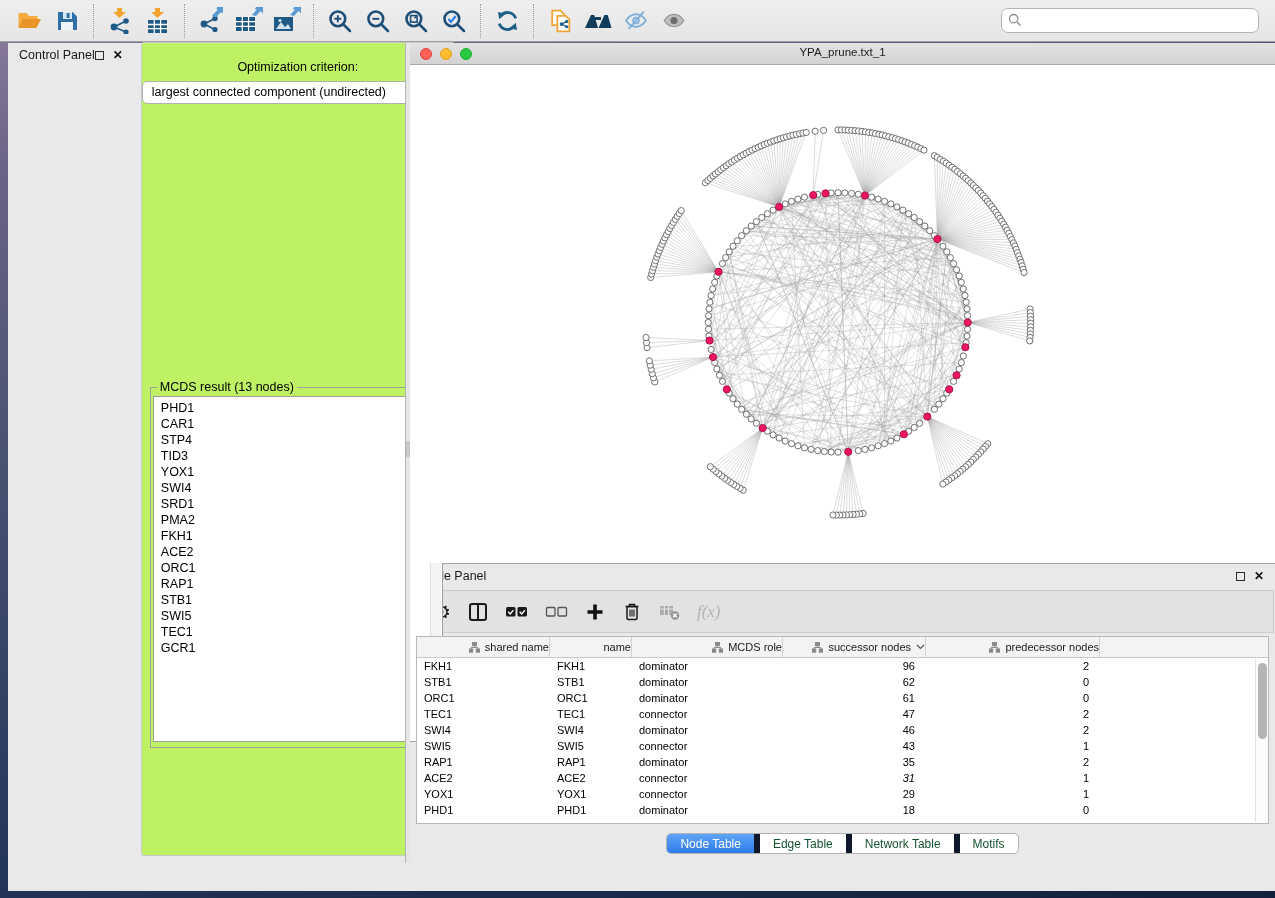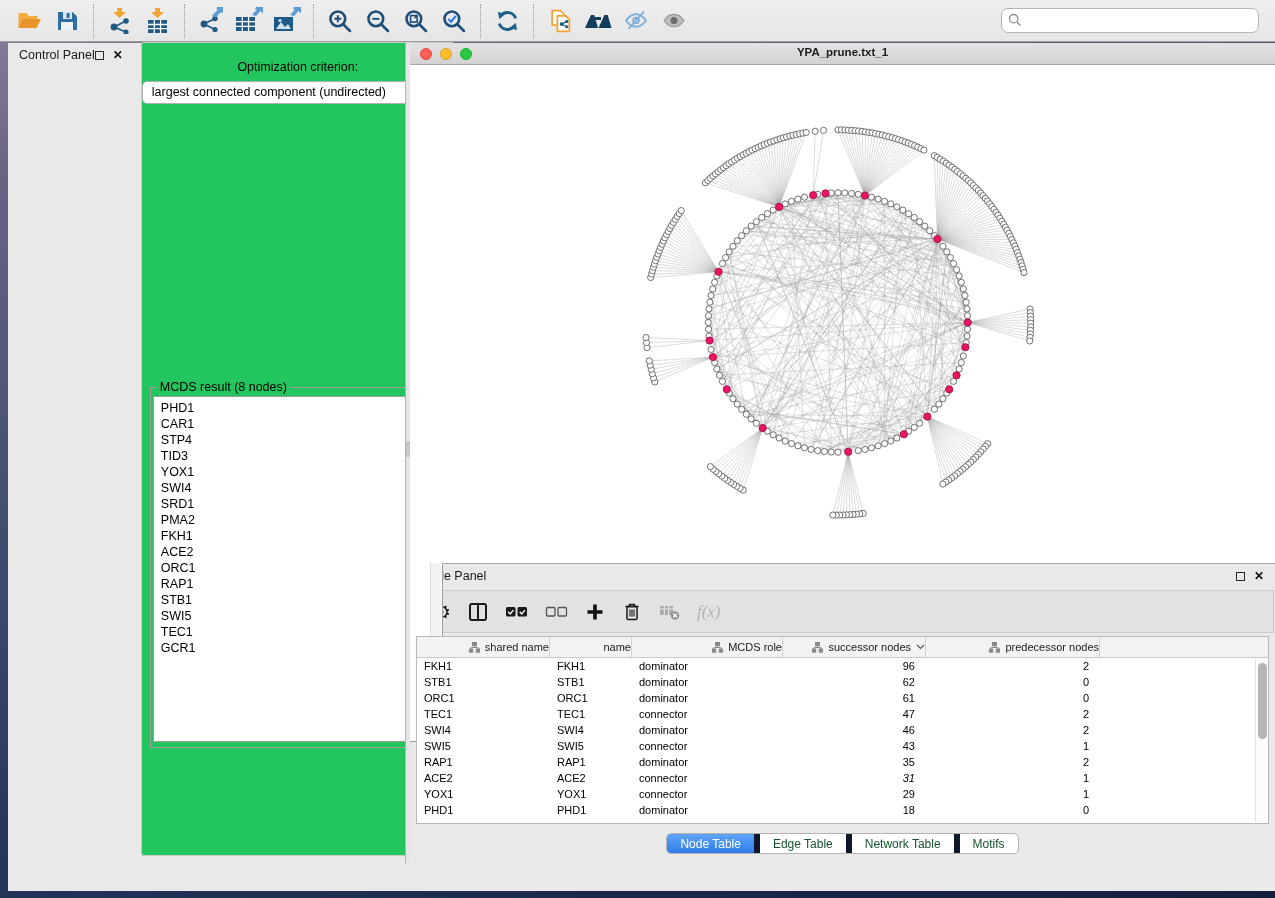--- a/index.html
+++ b/index.html
@@ -30,21 +30,21 @@
   .panel-titlebar { height:24px; display:flex; align-items:center; padding:0 11px; font-size:12.5px; color:#1a1a1a; flex:none; }
   .panel-icons { margin-left:auto; display:flex; align-items:center; gap:9px; }
   .float-sq { width:9px; height:9px; border:1.6px solid #2b2b2b; display:inline-block; }
   .close-x { font-size:12px; font-weight:bold; color:#111; line-height:10px; }
   .cp-tabs { display:flex; justify-content:center; height:22px; flex:none; position:relative; z-index:2; }
   .cp-tab { padding:0 12px; height:22px; line-height:20px; font-size:12px; color:#1a1a1a;
     background:linear-gradient(#fefefe,#f1f1f1); border:1px solid #b2b2b2; border-left:none; }
   .cp-tab:first-child { border-left:1px solid #b2b2b2; border-radius:5px 0 0 5px; }
   .cp-tab:last-child { border-radius:0 5px 5px 0; }
   .cp-tab.active { background:linear-gradient(#70b1f9,#2c7ae6); color:#fff; border-color:#3a7fd9; }
-  .cp-content { flex:1; margin:-1px 7px 7px 7px; background:#22c55e; border:1px solid #c9c9c9;
+  .cp-content { flex:1; margin:-1px 7px 7px 7px; background:#bef264; border:1px solid #c9c9c9;
     border-radius:3px; padding-top:17px; text-align:center; }
   .opt-label { font-size:12.5px; color:#000; margin-bottom:7px; }
   .dropdown { position:relative; width:312px; height:23px; margin:0 auto; background:#fff;
     border:1px solid #b0b0b0; border-radius:5px; text-align:left; }
   .dropdown-text { display:block; font-size:12.5px; line-height:21px; padding-left:9px; color:#000;
     white-space:nowrap; overflow:hidden; }
   .dropdown-stepper { position:absolute; right:0; top:0; width:21px; height:21px; margin:0;
     border-radius:0 4px 4px 0; background:linear-gradient(#62a8f7,#2e7ce6);
     display:flex; flex-direction:column; align-items:center; justify-content:center; gap:2px; }
   .btn-row { margin-top:11px; display:flex; justify-content:center; gap:13px; }
@@ -67,21 +67,21 @@
   
   .right-col { width:865px; display:flex; flex-direction:column; }
   .net-window { height:521px; display:flex; flex-direction:column; border-bottom:1px solid #a5a5a5; }
   .net-titlebar { height:22px; flex:none; position:relative; background:linear-gradient(#e3e3e3,#d2d2d2);
     border-bottom:1px solid #a8a8a8; }
   .lights { position:absolute; left:10px; top:5px; display:flex; gap:8px; }
   .light { width:12px; height:12px; border-radius:50%; }
   .light.red { background:#ff5f57; border:1px solid #e0443e; }
   .light.yellow { background:#febc2e; border:1px solid #dea123; }
   .light.green { background:#28c840; border:1px solid #1dad32; }
-  .net-title { position:absolute; left:0; right:0; top:3px; text-align:center; font-size:11.5px; color:#1c1c1c;font-weight:bold; }
+  .net-title { position:absolute; left:0; right:0; top:3px; text-align:center; font-size:11.5px; color:#1c1c1c; }
   .net-canvas { flex:1; background:#ffffff; position:relative; }
   .net-canvas svg { position:absolute; inset:0; width:100%; height:100%; }
 
   
   .table-panel { flex:1; display:flex; flex-direction:column; background:#e9e9e9; }
   .tp-toolbar { margin:2px 1px 0 1px; height:43px; flex:none; background:#e2e2e2;
     border:1px solid #cbcbcb; display:flex; align-items:center; gap:17px; padding-left:21px; }
   .tp-icon { display:flex; align-items:center; justify-content:center; height:24px; }
   .gear-glyph { font-size:20px; color:#1a1a1a; line-height:20px; }
   .fx-glyph { font-family:"Liberation Serif", serif; font-style:italic; font-size:17px; color:#b3b3b3; }
@@ -298,21 +298,21 @@
         <div class="cp-content">
           <div class="opt-label">Optimization criterion:</div>
           <div class="dropdown">
             <span class="dropdown-text">largest connected component (undirected)</span>
             <span class="dropdown-stepper">
               <span class="chev-up"></span>
                 <span class="chev-down"></span>
             </span>
           </div>
           <fieldset class="mcds-fieldset">
-            <legend>MCDS result (8 nodes)</legend>
+            <legend>MCDS result (13 nodes)</legend>
             <div class="mcds-list" id="mcds-list">
               <div class="mcds-scroll"></div>
             <div>PHD1</div>
                 <div>CAR1</div>
                 <div>STP4</div>
                 <div>TID3</div>
                 <div>YOX1</div>
                 <div>SWI4</div>
                 <div>SRD1</div>
                 <div>PMA2</div>

